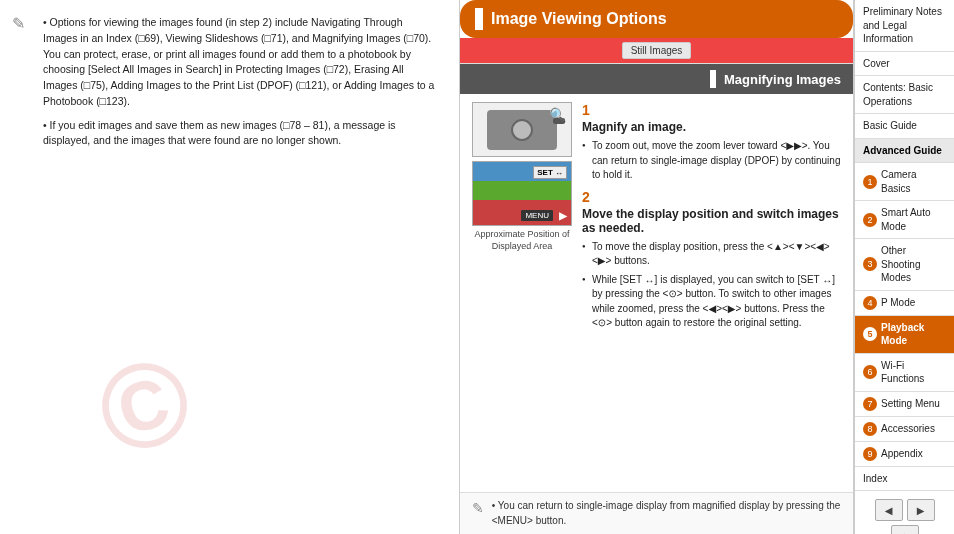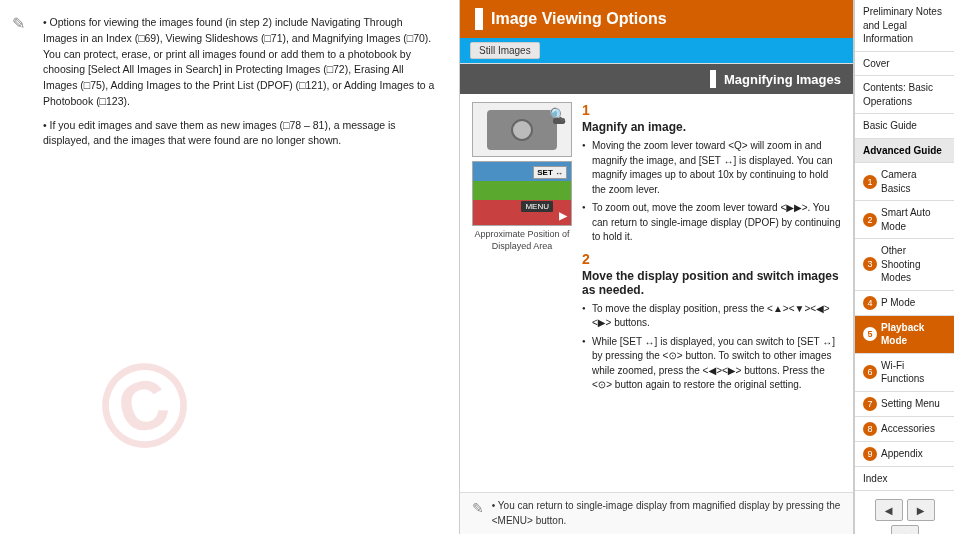--- a/index.html
+++ b/index.html
@@ -64,37 +64,38 @@
     }
 
     .title-bar {
       background: #d35f00;
       color: #fff;
       font-size: 16px;
       font-weight: bold;
       padding: 8px 15px;
       display: flex;
       align-items: center;
+      border-radius: 16px;
     }
     .title-bar::before {
       content: '';
       display: inline-block;
       width: 8px;
       height: 22px;
       background: #fff;
       margin-right: 8px;
       flex-shrink: 0;
     }
 
     .still-images-bar {
       display: flex;
-      justify-content: flex-start;
+      justify-content: center;
       padding: 4px 10px;
       border-bottom: 1px solid #ddd;
-      background: #0ea5e9;
+      background: #ef4444;
     }
     .still-images-badge {
       background: #e8e8e8;
       border: 1px solid #ccc;
       font-size: 10px;
       padding: 2px 8px;
       border-radius: 2px;
       color: #333;
     }
 
@@ -164,21 +165,21 @@
       top: 4px;
       right: 4px;
       background: #eee;
       border: 1px solid #999;
       font-size: 8px;
       padding: 1px 3px;
       font-weight: bold;
     }
     .menu-badge {
       position: absolute;
-      bottom: 13px;
+      bottom: 4px;
       right: 18px;
       background: #333;
       color: #fff;
       font-size: 8px;
       padding: 1px 4px;
       border-radius: 1px;
     }
     .arrow-badge {
       position: absolute;
       bottom: 4px;
@@ -419,21 +420,20 @@
           <span class="arrow-badge">▶</span>
         </div>
         <div class="caption-text">Approximate Position
 of Displayed Area</div>
       </div>
 
       <div class="text-col">
         <div class="step-num">1</div>
         <div class="step-title">Magnify an image.</div>
         <ul class="bullet-list">
-          <li>Moving the zoom lever toward &lt;Q&gt; will zoom in and magnify the image, and [SET ↔] is displayed. You can magnify images up to about 10x by continuing to hold the zoom lever.</li>
           <li>To zoom out, move the zoom lever toward &lt;▶▶&gt;. You can return to single-image display (DPOF) by continuing to hold it.</li>
         </ul>
 
         <div class="step2-section">
           <div class="step-num">2</div>
           <div class="step-title">Move the display position and switch images as needed.</div>
           <ul class="bullet-list">
             <li>To move the display position, press the &lt;▲&gt;&lt;▼&gt;&lt;◀&gt;&lt;▶&gt; buttons.</li>
             <li>While [SET ↔] is displayed, you can switch to [SET ↔] by pressing the &lt;⊙&gt; button. To switch to other images while zoomed, press the &lt;◀&gt;&lt;▶&gt; buttons. Press the &lt;⊙&gt; button again to restore the original setting.</li>
           </ul>

